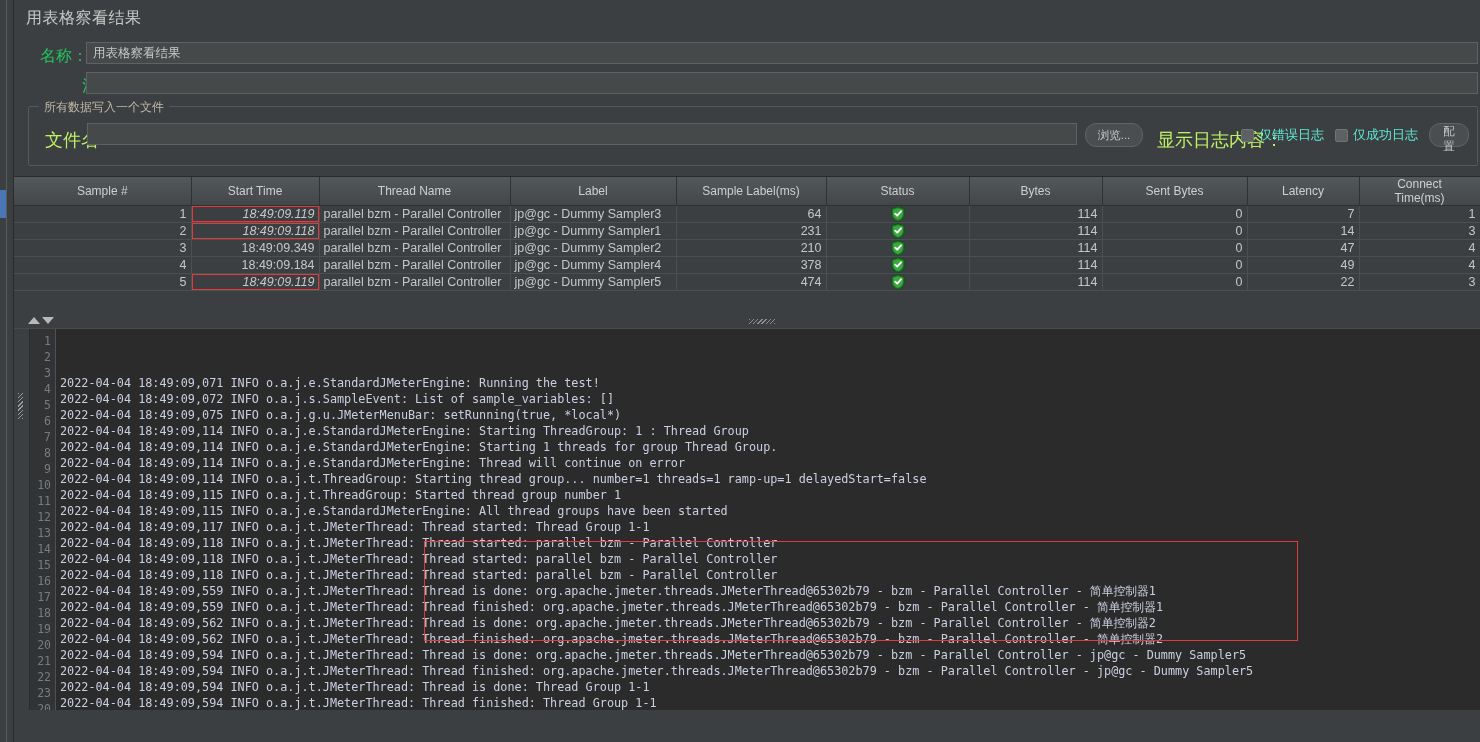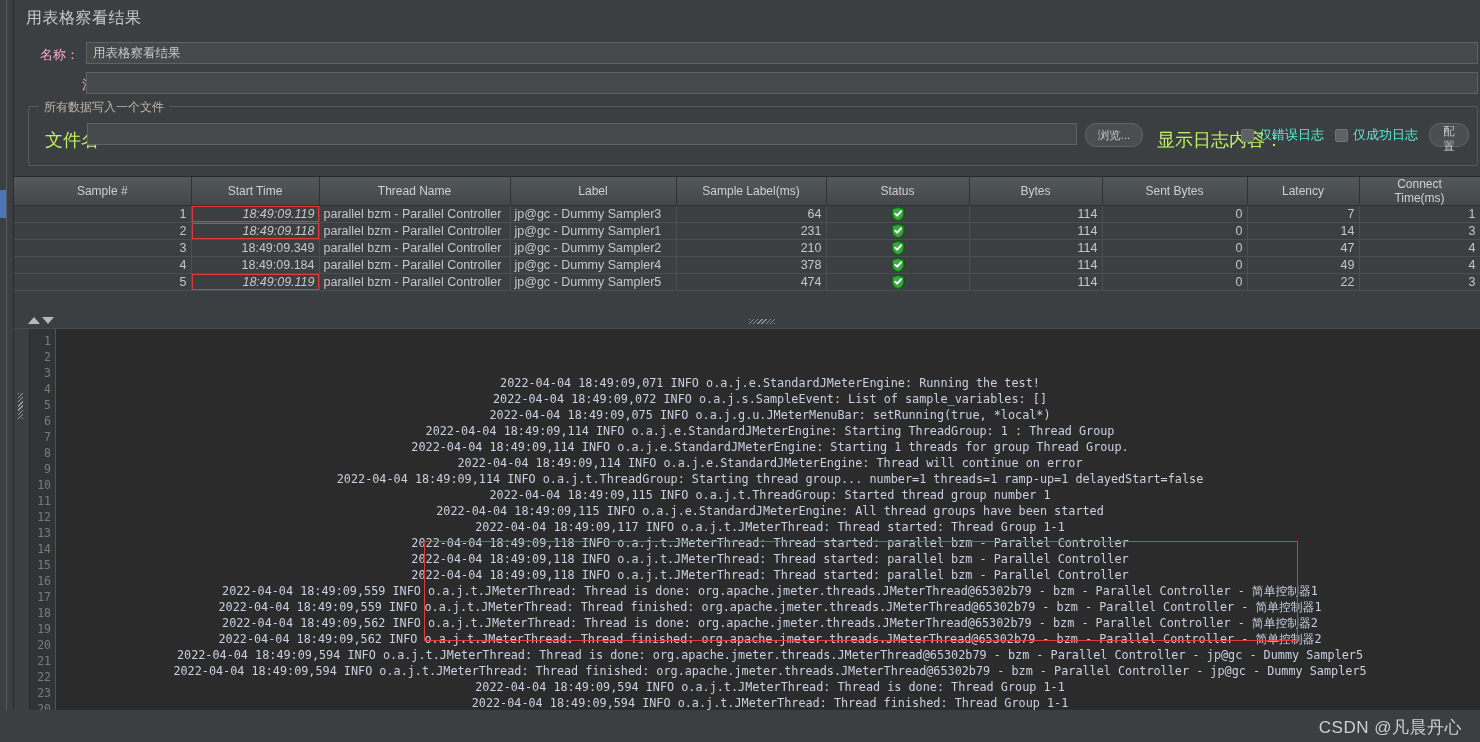--- a/index.html
+++ b/index.html
@@ -36,21 +36,21 @@
   .config-panel {
     position: absolute; left: 14px; top: 0; width: 1466px; height: 172px;
     background: #3c3f41;
   }
   .panel-title {
     position: absolute; left: 12px; top: 8px;
     font-size: 16px; color: #c8c8c8; letter-spacing: .5px;
   }
   .field-row { position: absolute; left: 0; width: 1454px; height: 24px; }
   .field-label {
-    position: absolute; font-size: 13px; color: #f9a8d4;
+    position: absolute; font-size: 16px; color: #22c55e;
     white-space: nowrap;
   }
   .text-input {
     position: absolute;
     background: #45494a;
     border: 1px solid #5e6264;
     color: #c9c9c9;
     font-size: 12.5px;
     font-family: "Liberation Sans", sans-serif;
     padding: 2px 6px;
@@ -189,21 +189,20 @@
   }
   .gutter div { height: 16px; line-height: 16px; }
   .log-body {
     flex: 1; position: relative;
     padding-top: 4px; padding-left: 4px;
     font-family: "DejaVu Sans Mono", "Liberation Mono", monospace;
     font-size: 11.8px;
     color: #c8d0e0;
     white-space: pre;
     overflow: hidden;
-    text-align: center;
   }
   .log-body div.logline { height: 16px; line-height: 16px; }
   .log-hl-box {
     position: absolute;
     left: 368px; top: 212px; width: 874px; height: 100px;
     border: 1.5px solid #e33b3b;
     pointer-events: none;
   }
 
   
@@ -414,17 +413,14 @@
         <div>21</div>
         <div>22</div>
         <div>23</div>
         <div>20</div>
       </div>
     <div class="log-body" id="log-body">
       <div class="log-hl-box"></div>
     <div class="logline">2022-04-04 18:49:09,071 INFO o.a.j.e.StandardJMeterEngine: Running the test!</div><div class="logline">2022-04-04 18:49:09,072 INFO o.a.j.s.SampleEvent: List of sample_variables: []</div><div class="logline">2022-04-04 18:49:09,075 INFO o.a.j.g.u.JMeterMenuBar: setRunning(true, *local*)</div><div class="logline">2022-04-04 18:49:09,114 INFO o.a.j.e.StandardJMeterEngine: Starting ThreadGroup: 1 : Thread Group</div><div class="logline">2022-04-04 18:49:09,114 INFO o.a.j.e.StandardJMeterEngine: Starting 1 threads for group Thread Group.</div><div class="logline">2022-04-04 18:49:09,114 INFO o.a.j.e.StandardJMeterEngine: Thread will continue on error</div><div class="logline">2022-04-04 18:49:09,114 INFO o.a.j.t.ThreadGroup: Starting thread group... number=1 threads=1 ramp-up=1 delayedStart=false</div><div class="logline">2022-04-04 18:49:09,115 INFO o.a.j.t.ThreadGroup: Started thread group number 1</div><div class="logline">2022-04-04 18:49:09,115 INFO o.a.j.e.StandardJMeterEngine: All thread groups have been started</div><div class="logline">2022-04-04 18:49:09,117 INFO o.a.j.t.JMeterThread: Thread started: Thread Group 1-1</div><div class="logline">2022-04-04 18:49:09,118 INFO o.a.j.t.JMeterThread: Thread started: parallel bzm - Parallel Controller</div><div class="logline">2022-04-04 18:49:09,118 INFO o.a.j.t.JMeterThread: Thread started: parallel bzm - Parallel Controller</div><div class="logline">2022-04-04 18:49:09,118 INFO o.a.j.t.JMeterThread: Thread started: parallel bzm - Parallel Controller</div><div class="logline">2022-04-04 18:49:09,559 INFO o.a.j.t.JMeterThread: Thread is done: org.apache.jmeter.threads.JMeterThread@65302b79 - bzm - Parallel Controller - 简单控制器1</div><div class="logline">2022-04-04 18:49:09,559 INFO o.a.j.t.JMeterThread: Thread finished: org.apache.jmeter.threads.JMeterThread@65302b79 - bzm - Parallel Controller - 简单控制器1</div><div class="logline">2022-04-04 18:49:09,562 INFO o.a.j.t.JMeterThread: Thread is done: org.apache.jmeter.threads.JMeterThread@65302b79 - bzm - Parallel Controller - 简单控制器2</div><div class="logline">2022-04-04 18:49:09,562 INFO o.a.j.t.JMeterThread: Thread finished: org.apache.jmeter.threads.JMeterThread@65302b79 - bzm - Parallel Controller - 简单控制器2</div><div class="logline">2022-04-04 18:49:09,594 INFO o.a.j.t.JMeterThread: Thread is done: org.apache.jmeter.threads.JMeterThread@65302b79 - bzm - Parallel Controller - jp@gc - Dummy Sampler5</div><div class="logline">2022-04-04 18:49:09,594 INFO o.a.j.t.JMeterThread: Thread finished: org.apache.jmeter.threads.JMeterThread@65302b79 - bzm - Parallel Controller - jp@gc - Dummy Sampler5</div><div class="logline">2022-04-04 18:49:09,594 INFO o.a.j.t.JMeterThread: Thread is done: Thread Group 1-1</div><div class="logline">2022-04-04 18:49:09,594 INFO o.a.j.t.JMeterThread: Thread finished: Thread Group 1-1</div></div>
   </div>
 
-  <div class="footer">
-    <span class="watermark">CSDN @凡晨丹心</span>
-  </div>
 
 </div>
 
 </body></html>

